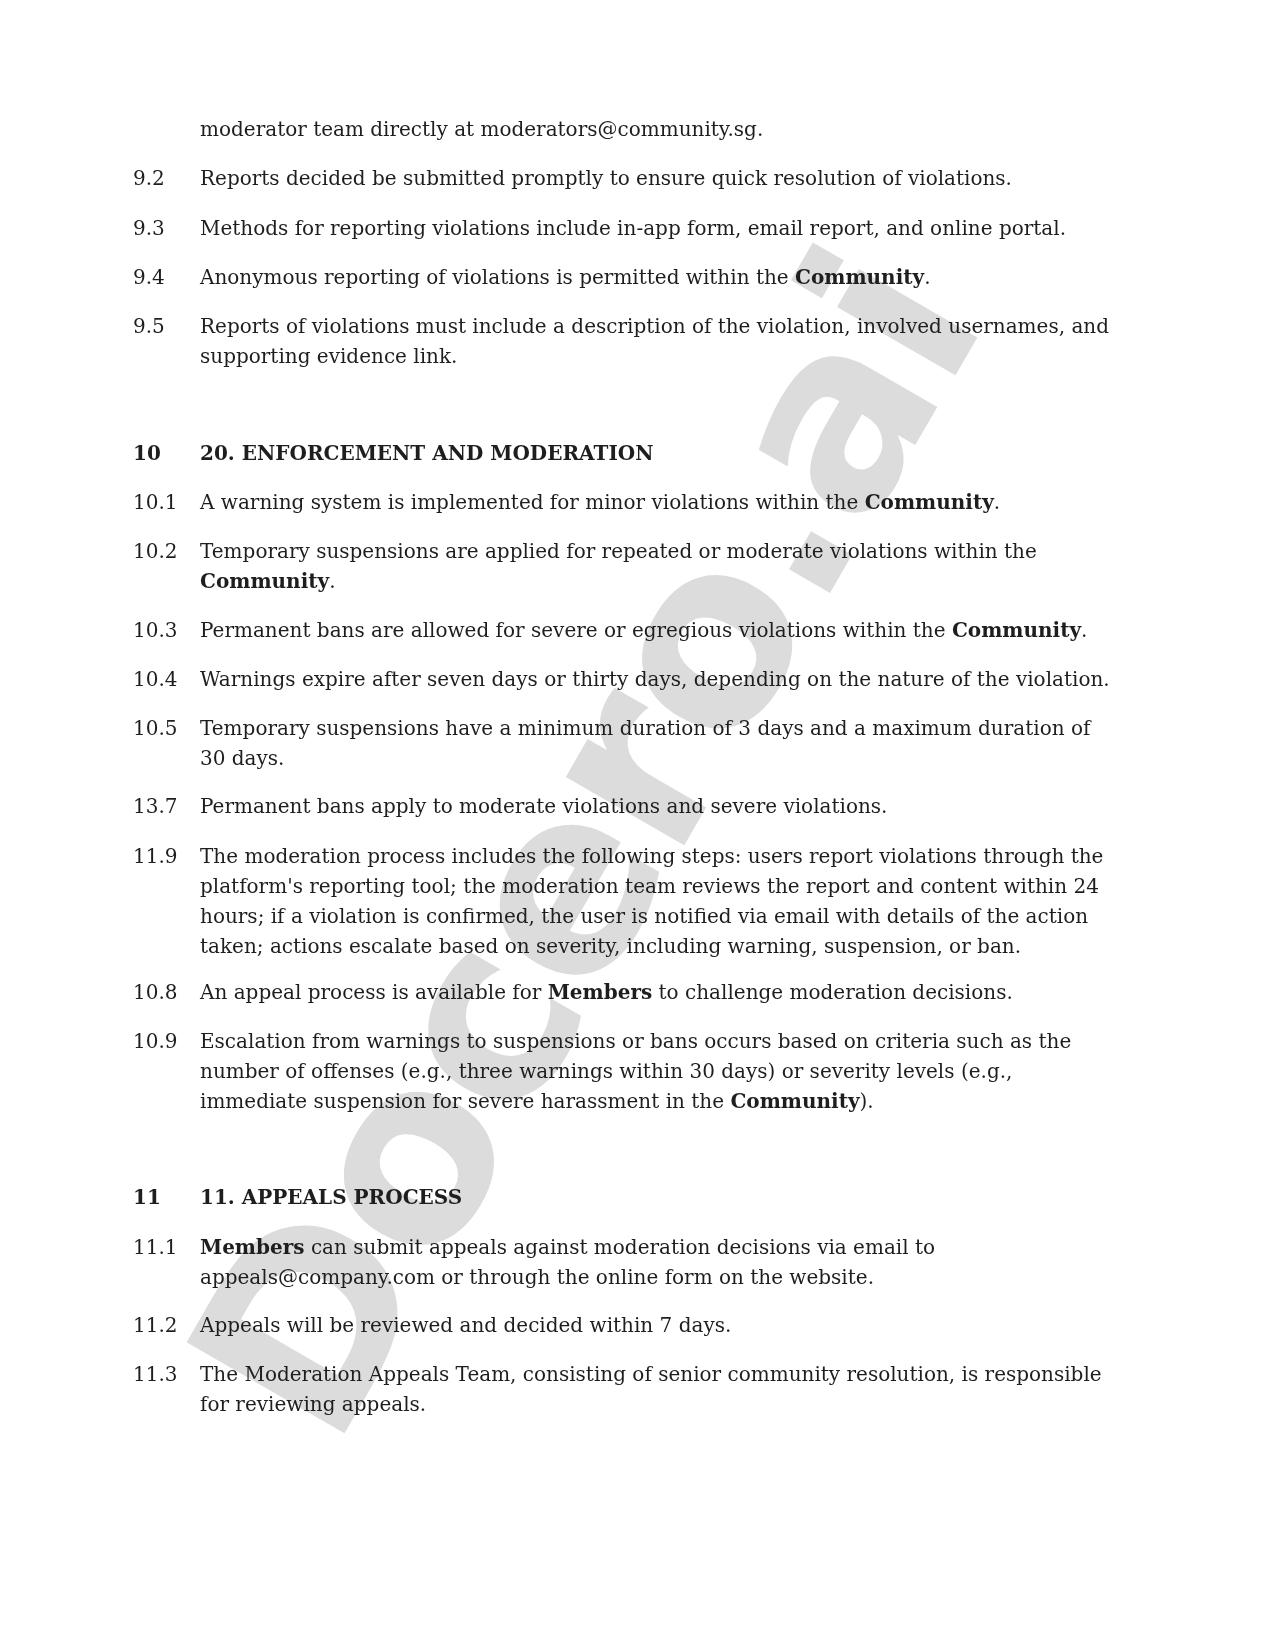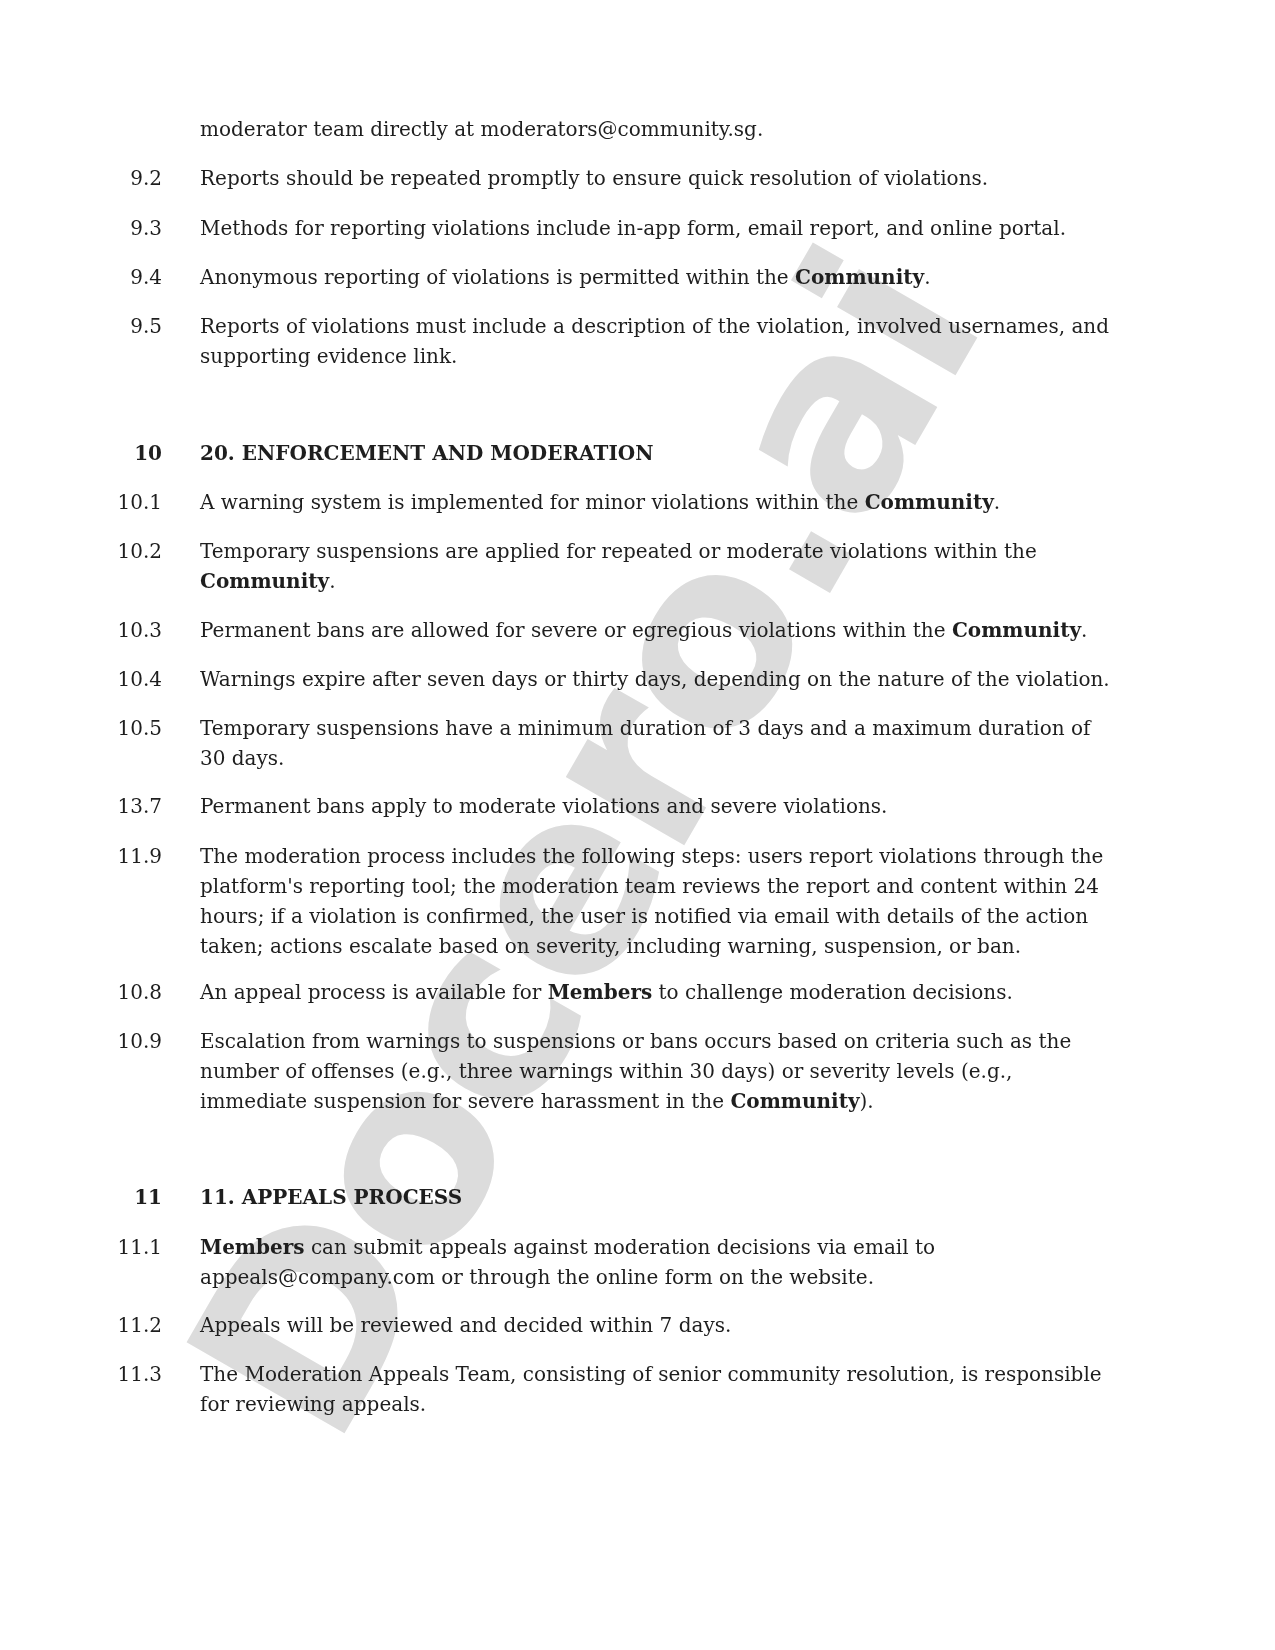--- a/index.html
+++ b/index.html
@@ -4,38 +4,38 @@
   <style>
     html, body { margin: 0; padding: 0; background: #ffffff; }
     body { width: 1275px; height: 1650px; position: relative; overflow: hidden;
            font-family: "DejaVu Serif", "Liberation Serif", serif; color: #1e1e1e; }
     .watermark { position: absolute; left: 585px; top: 845px; transform: translate(-50%, -50%) rotate(-60deg);
                  font-family: "DejaVu Sans", "Liberation Sans", sans-serif; font-weight: bold;
                  font-size: 250px; color: #dcdcdc; white-space: nowrap; z-index: 0; letter-spacing: -4px;
                  line-height: 1; user-select: none; }
     .content { position: absolute; left: 0; top: 0; width: 100%; z-index: 1; }
     .row { position: absolute; left: 0; width: 100%; font-size: 20px; line-height: 30px; }
-    .num { position: absolute; width: 50px; text-align: right; left: 112px; }
+    .num { position: absolute; width: 50px; left: 133px; }
     .text { position: absolute; left: 200px; width: 920px; }
     .heading .num, .heading .text { font-weight: bold; }
     b { font-weight: bold; }
   </style>
 </head>
 <body>
 
 <div class="watermark">Docero.ai</div>
 
 <div class="content" id="doc">
     <div class="row" style="top: 114px;">
       <span class="num"></span>
       <span class="text"><span>moderator team directly at moderators@community.sg.</span></span>
     </div>
     <div class="row" style="top: 163px;">
       <span class="num">9.2</span>
-      <span class="text"><span>Reports should be repeated promptly to ensure quick resolution of violations.</span></span>
+      <span class="text"><span>Reports decided be submitted promptly to ensure quick resolution of violations.</span></span>
     </div>
     <div class="row" style="top: 213px;">
       <span class="num">9.3</span>
       <span class="text"><span>Methods for reporting violations include in-app form, email report, and online portal.</span></span>
     </div>
     <div class="row" style="top: 262px;">
       <span class="num">9.4</span>
       <span class="text"><span>Anonymous reporting of violations is permitted within the </span><b>Community</b><span>.</span></span>
     </div>
     <div class="row" style="top: 311px;">

